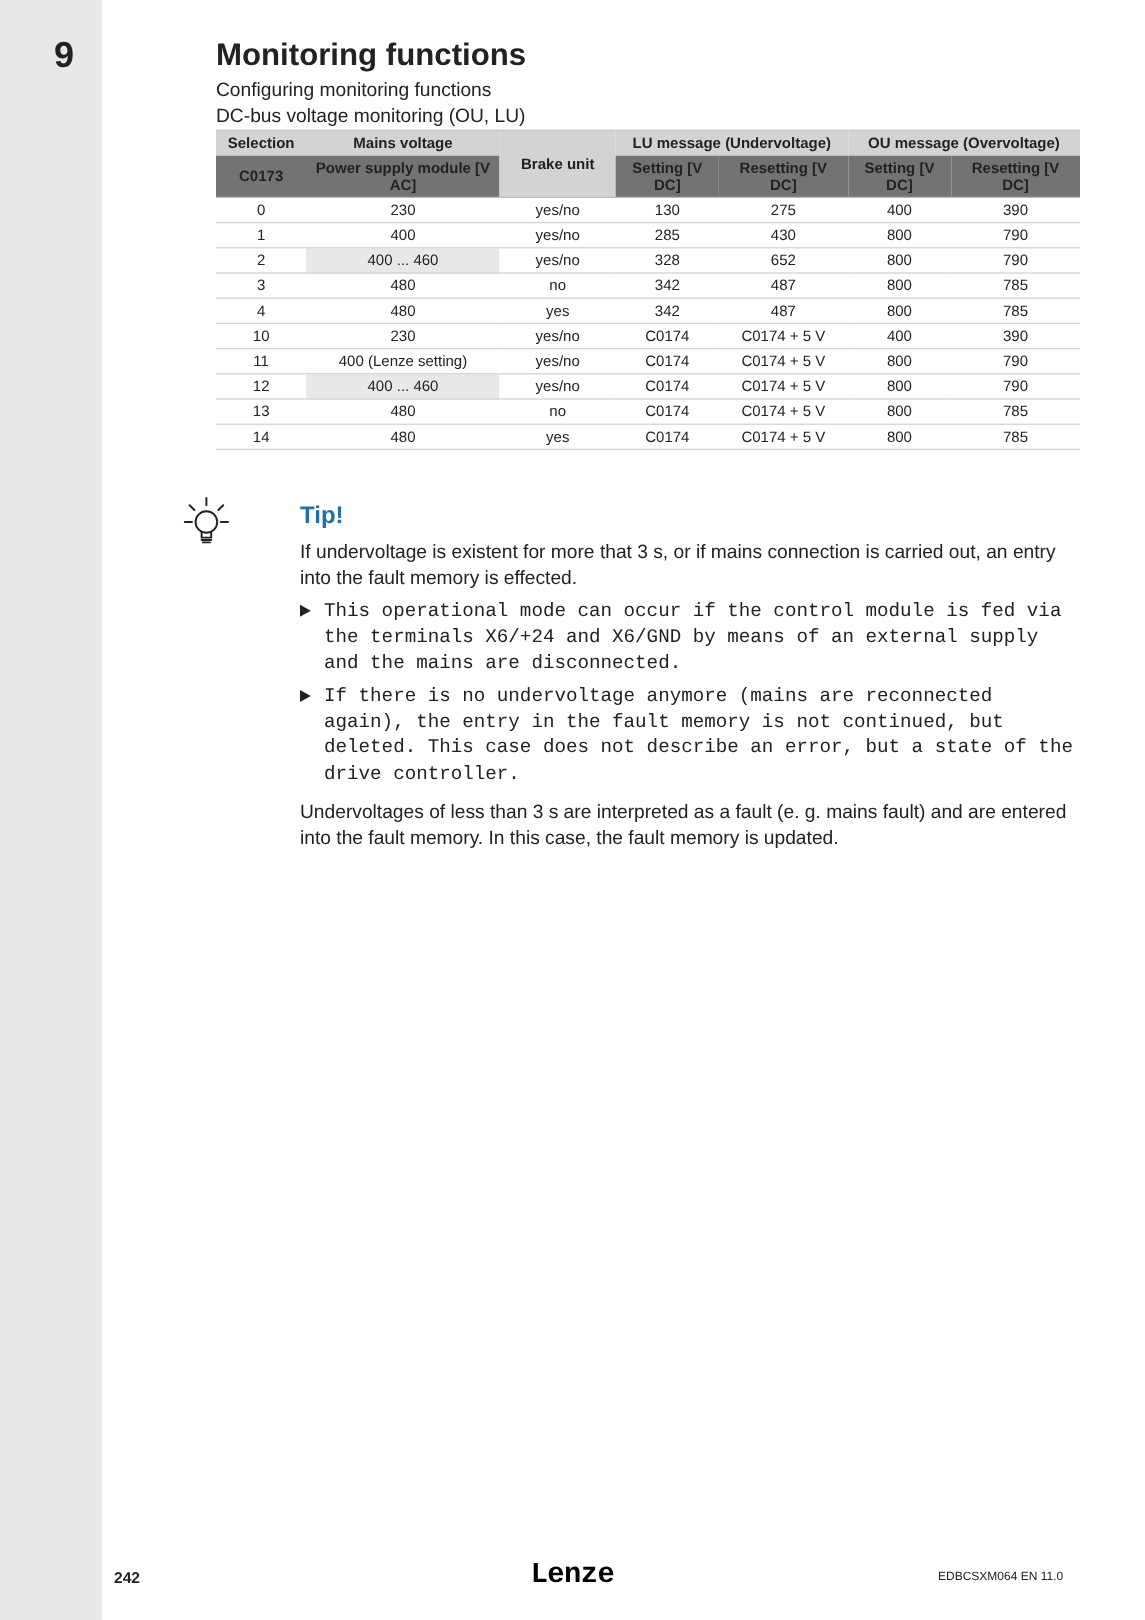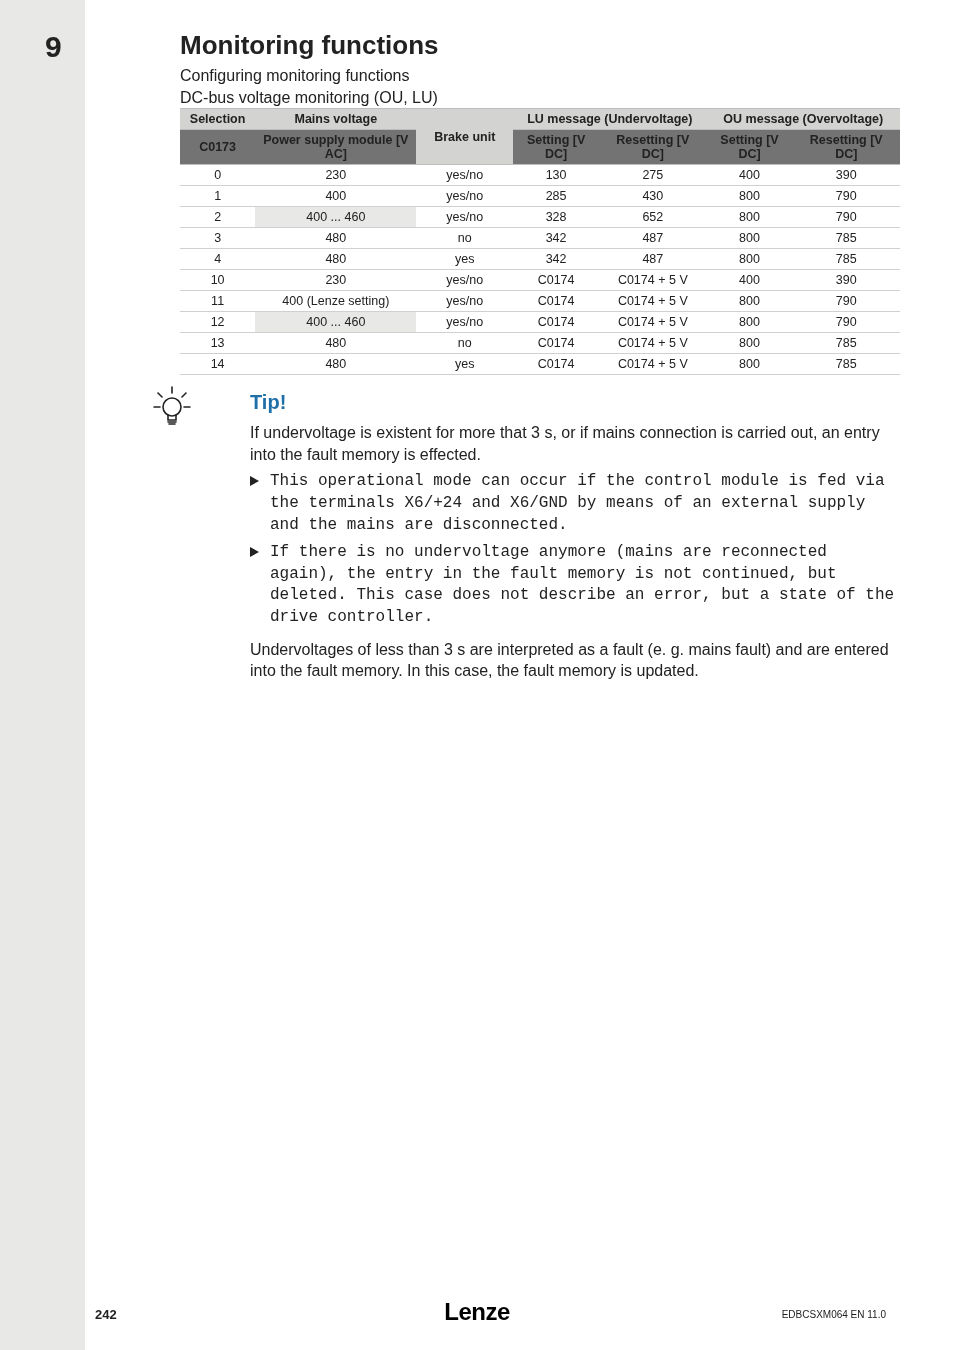--- a/index.html
+++ b/index.html
@@ -60,21 +60,21 @@
   tbody tr:nth-child(8) td:nth-child(2) { background:#e8e8e7; }
   .col-sel { width: 70px; }
   .col-mains { width: 150px; }
   .col-brake { width: 90px; }
   .col-s1 { width: 80px; }
   .col-r1 { width: 100px; }
   .col-s2 { width: 80px; }
   .col-r2 { width: 100px; }
 
   .tipblock {
-    margin-top: 16px;
+    margin-top: 44px;
     position: relative;
     padding-left: 70px;
   }
   .tip-icon {
     position: absolute;
     left: -30px; top: -6px;
   }
   .tip-title {
     font-size: 20px;
     font-weight: 700;
@@ -123,20 +123,21 @@
     color: #222;
   }
   .brand {
     position: absolute;
     left: 50%; transform: translateX(-50%);
     bottom: -4px;
     font-size: 24px;
     font-weight: 800;
     letter-spacing: -0.5px;
     color: #000;
+    font-family: Liberation Mono, monospace;
   }
   .docid {
     position: absolute;
     right: 68px; bottom: 2px;
     font-size: 10px;
     color: #222;
     text-align: center;
   }
 
   

